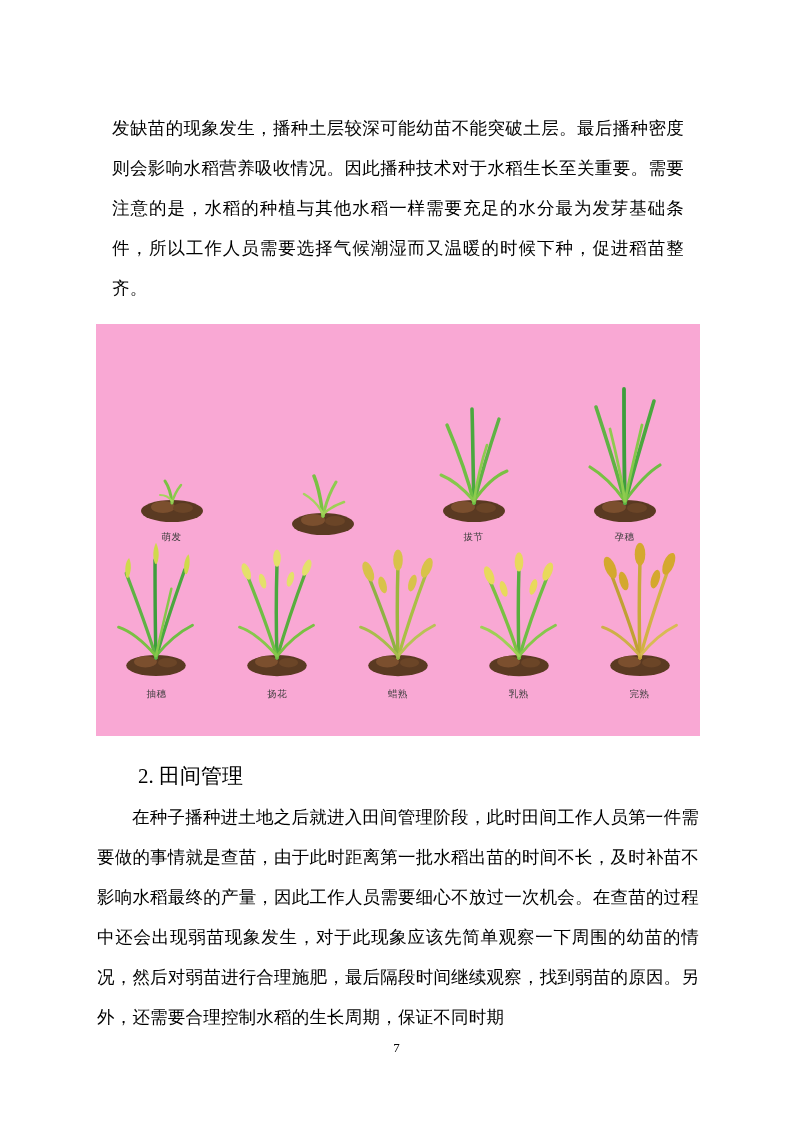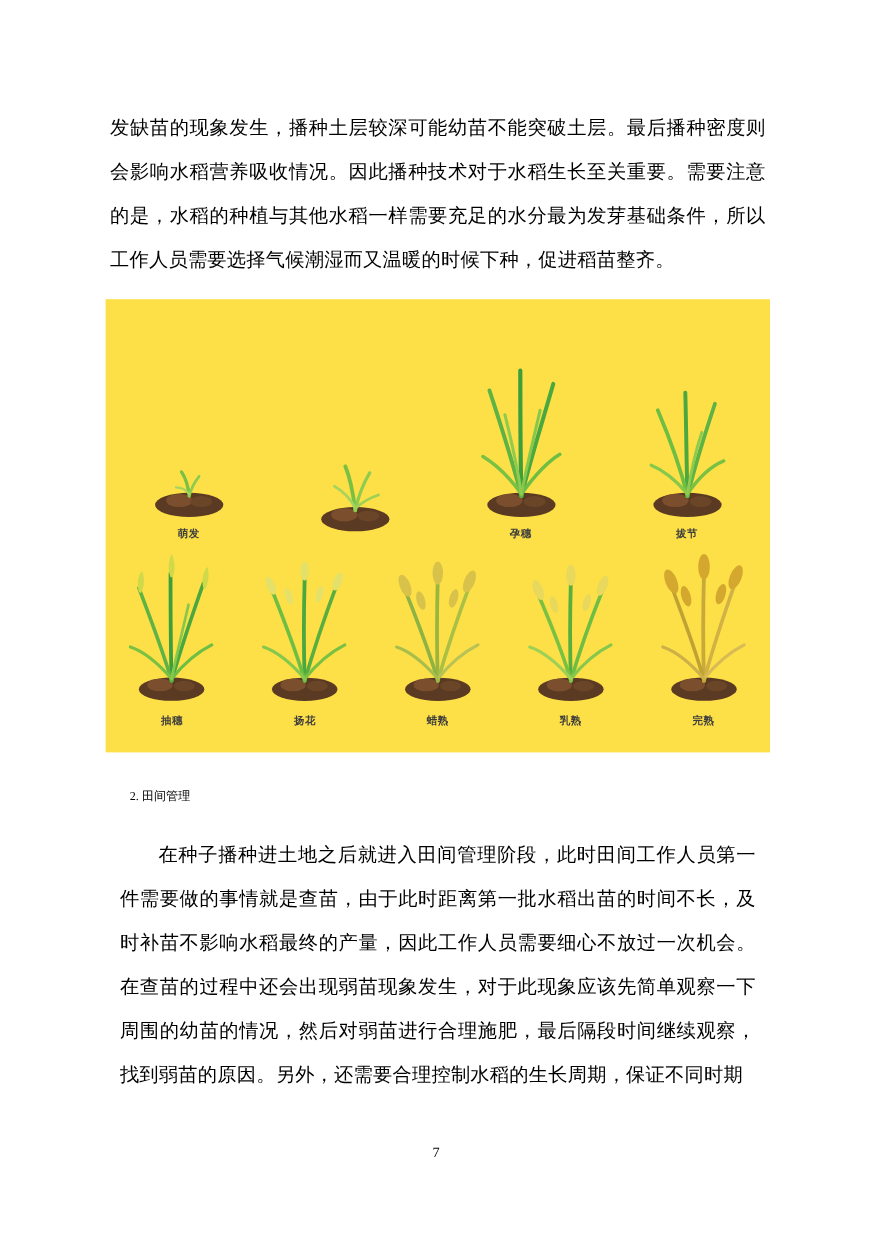--- a/index.html
+++ b/index.html
@@ -22,49 +22,48 @@
     height: 1122px;
     background: #ffffff;
   }
   .content {
     position: absolute;
     left: 96px;
     top: 92px;
     width: 604px;
   }
   p.para {
-    margin: 4px;
+    margin: 16px;
     font-size: 17.5px;
     line-height: 40px;
     text-align: justify;
     text-justify: inter-ideograph;
     letter-spacing: 0.2px;
   }
   p.indent {
     text-indent: 2em;
   }
   .figure {
     margin-top: 16px;
     width: 604px;
     height: 412px;
-    background: #fde047;
+    background: #f9a8d4;
     position: relative;
     overflow: hidden;
-    font-weight: bold;
   }
   .stage-row {
     position: absolute;
     left: 0;
     width: 604px;
     display: flex;
     justify-content: space-around;
     align-items: flex-end;
   }
   .row1 { top: 40px; height: 180px; }
-  .row2 { top: 230px; height: 160px; }
+  .row2 { top: 217px; height: 160px; }
   .stage {
     width: 100px;
     display: flex;
     flex-direction: column;
     align-items: center;
     justify-content: flex-end;
     height: 100%;
   }
   .plant-wrap {
     position: relative;
@@ -79,26 +78,26 @@
     margin-top: 6px;
     font-size: 9.5px;
     color: #3d3d3d;
     font-family: "Liberation Sans", "DejaVu Sans", sans-serif;
     letter-spacing: 0.5px;
     white-space: nowrap;
   }
   .section-head {
     margin: 0;
     margin-top: 20px;
-    font-size: 11px;
+    font-size: 21px;
     line-height: 40px;
     text-indent: 2em;
   }
   .body-block p {
-    margin: 13px;
+    margin: 1px;
   }
   .page-number {
     position: absolute;
     left: 0;
     top: 1040px;
     width: 793px;
     text-align: center;
     font-size: 13px;
     font-family: "Liberation Serif", "DejaVu Serif", serif;
     color: #000;
@@ -139,54 +138,54 @@
               <path d="M45 88 C43 72 41 60 36 48" stroke="#7ac143" stroke-width="3.5" fill="none" stroke-linecap="round"></path>
               <path d="M45 88 C48 74 52 64 58 54" stroke="#8ecb4f" stroke-width="3" fill="none" stroke-linecap="round"></path>
               <path d="M45 86 C40 76 33 70 26 66" stroke="#a6d45e" stroke-width="2.5" fill="none" stroke-linecap="round"></path>
               <path d="M45 86 C52 80 60 76 66 74" stroke="#9ed055" stroke-width="2.5" fill="none" stroke-linecap="round"></path>
             </svg>
           </div>
           <div class="stage-label"></div>
         </div>
 
 
+
+        <div class="stage">
+          <div class="plant-wrap">
+            <svg class="plant-svg" width="90" height="150" viewBox="0 0 90 150">
+              <ellipse cx="45" cy="136" rx="31" ry="11" fill="#5a3a22"></ellipse>
+              <ellipse cx="34" cy="132" rx="12" ry="6" fill="#7b4f2e"></ellipse>
+              <ellipse cx="57" cy="133" rx="10" ry="5" fill="#6b4527"></ellipse>
+              <path d="M45 128 C44 98 44 70 43 34" stroke="#4aa83f" stroke-width="3.6" fill="none" stroke-linecap="round"></path>
+              <path d="M45 128 C52 100 60 74 70 44" stroke="#5fb344" stroke-width="3.4" fill="none" stroke-linecap="round"></path>
+              <path d="M45 128 C38 100 29 76 18 50" stroke="#6fbe44" stroke-width="3.4" fill="none" stroke-linecap="round"></path>
+              <path d="M45 126 C56 110 68 100 78 96" stroke="#7ac143" stroke-width="3" fill="none" stroke-linecap="round"></path>
+              <path d="M45 126 C33 112 22 104 12 100" stroke="#86c84b" stroke-width="3" fill="none" stroke-linecap="round"></path>
+              <path d="M45 126 C48 106 52 88 58 70" stroke="#8ecb4f" stroke-width="2.6" fill="none" stroke-linecap="round"></path>
+            </svg>
+          </div>
+          <div class="stage-label">拔节</div>
+        </div>
 
         <div class="stage">
           <div class="plant-wrap">
             <svg class="plant-svg" width="90" height="162" viewBox="0 0 90 162">
               <ellipse cx="45" cy="148" rx="31" ry="11" fill="#5a3a22"></ellipse>
               <ellipse cx="34" cy="144" rx="12" ry="6" fill="#7b4f2e"></ellipse>
               <ellipse cx="57" cy="145" rx="10" ry="5" fill="#6b4527"></ellipse>
               <path d="M45 140 C44 104 44 70 44 26" stroke="#3d9e3c" stroke-width="3.8" fill="none" stroke-linecap="round"></path>
               <path d="M45 140 C53 108 63 76 74 38" stroke="#4aa83f" stroke-width="3.6" fill="none" stroke-linecap="round"></path>
               <path d="M45 140 C37 108 27 78 16 44" stroke="#5fb344" stroke-width="3.6" fill="none" stroke-linecap="round"></path>
               <path d="M45 138 C58 120 70 108 80 102" stroke="#6fbe44" stroke-width="3.2" fill="none" stroke-linecap="round"></path>
               <path d="M45 138 C32 120 20 110 10 104" stroke="#7ac143" stroke-width="3.2" fill="none" stroke-linecap="round"></path>
               <path d="M45 138 C50 112 56 88 62 62" stroke="#86c84b" stroke-width="2.8" fill="none" stroke-linecap="round"></path>
               <path d="M45 138 C41 112 36 90 30 66" stroke="#8ecb4f" stroke-width="2.8" fill="none" stroke-linecap="round"></path>
             </svg>
           </div>
           <div class="stage-label">孕穗</div>
-        </div>
-
-        <div class="stage">
-          <div class="plant-wrap">
-            <svg class="plant-svg" width="90" height="150" viewBox="0 0 90 150">
-              <ellipse cx="45" cy="136" rx="31" ry="11" fill="#5a3a22"></ellipse>
-              <ellipse cx="34" cy="132" rx="12" ry="6" fill="#7b4f2e"></ellipse>
-              <ellipse cx="57" cy="133" rx="10" ry="5" fill="#6b4527"></ellipse>
-              <path d="M45 128 C44 98 44 70 43 34" stroke="#4aa83f" stroke-width="3.6" fill="none" stroke-linecap="round"></path>
-              <path d="M45 128 C52 100 60 74 70 44" stroke="#5fb344" stroke-width="3.4" fill="none" stroke-linecap="round"></path>
-              <path d="M45 128 C38 100 29 76 18 50" stroke="#6fbe44" stroke-width="3.4" fill="none" stroke-linecap="round"></path>
-              <path d="M45 126 C56 110 68 100 78 96" stroke="#7ac143" stroke-width="3" fill="none" stroke-linecap="round"></path>
-              <path d="M45 126 C33 112 22 104 12 100" stroke="#86c84b" stroke-width="3" fill="none" stroke-linecap="round"></path>
-              <path d="M45 126 C48 106 52 88 58 70" stroke="#8ecb4f" stroke-width="2.6" fill="none" stroke-linecap="round"></path>
-            </svg>
-          </div>
-          <div class="stage-label">拔节</div>
         </div>
 
       </div>
 
       <div class="stage-row row2">
 
         <div class="stage">
           <div class="plant-wrap">
             <svg class="plant-svg" width="100" height="150" viewBox="0 0 100 150">
               <ellipse cx="50" cy="136" rx="31" ry="11" fill="#5a3a22"></ellipse>

